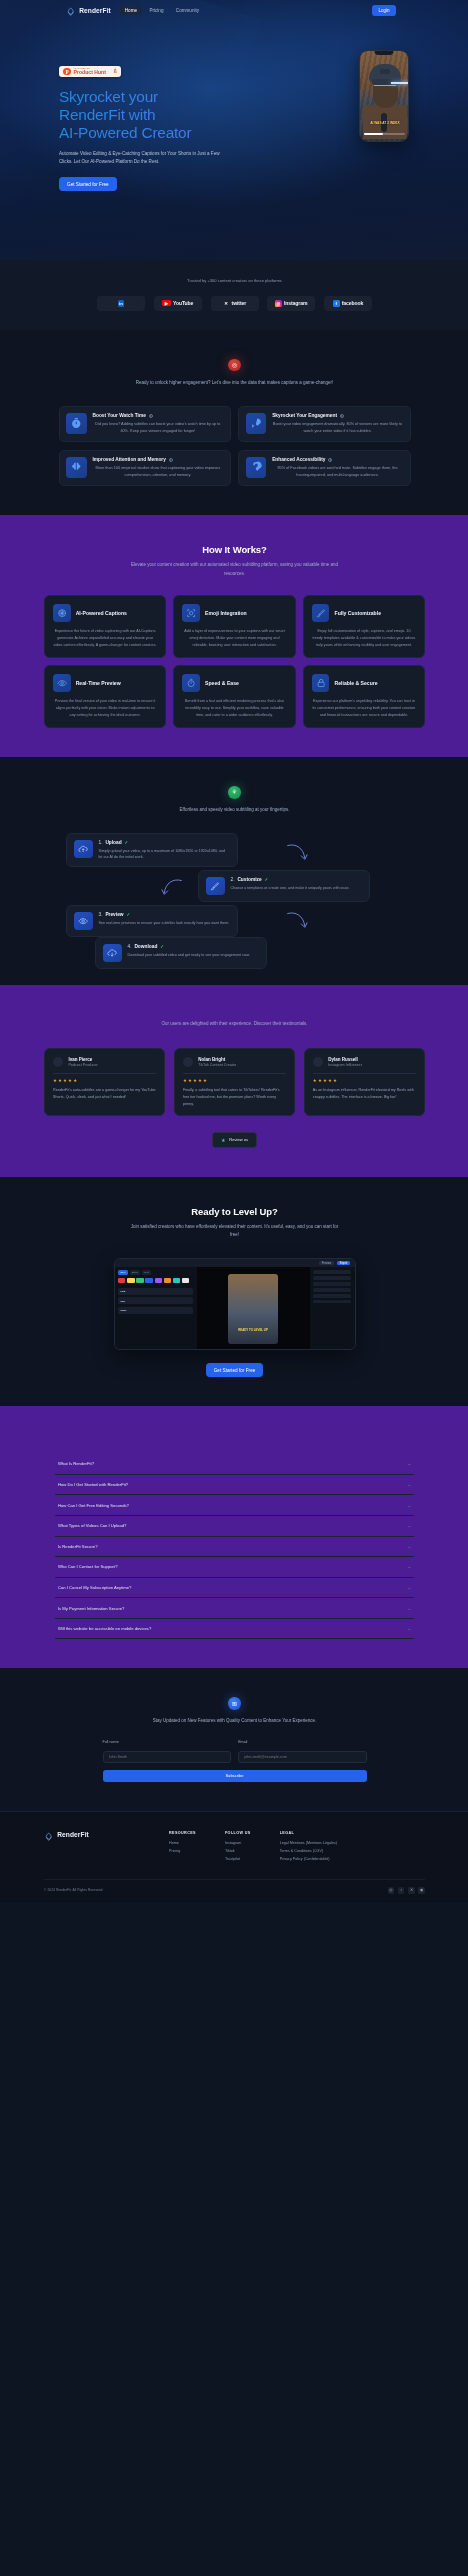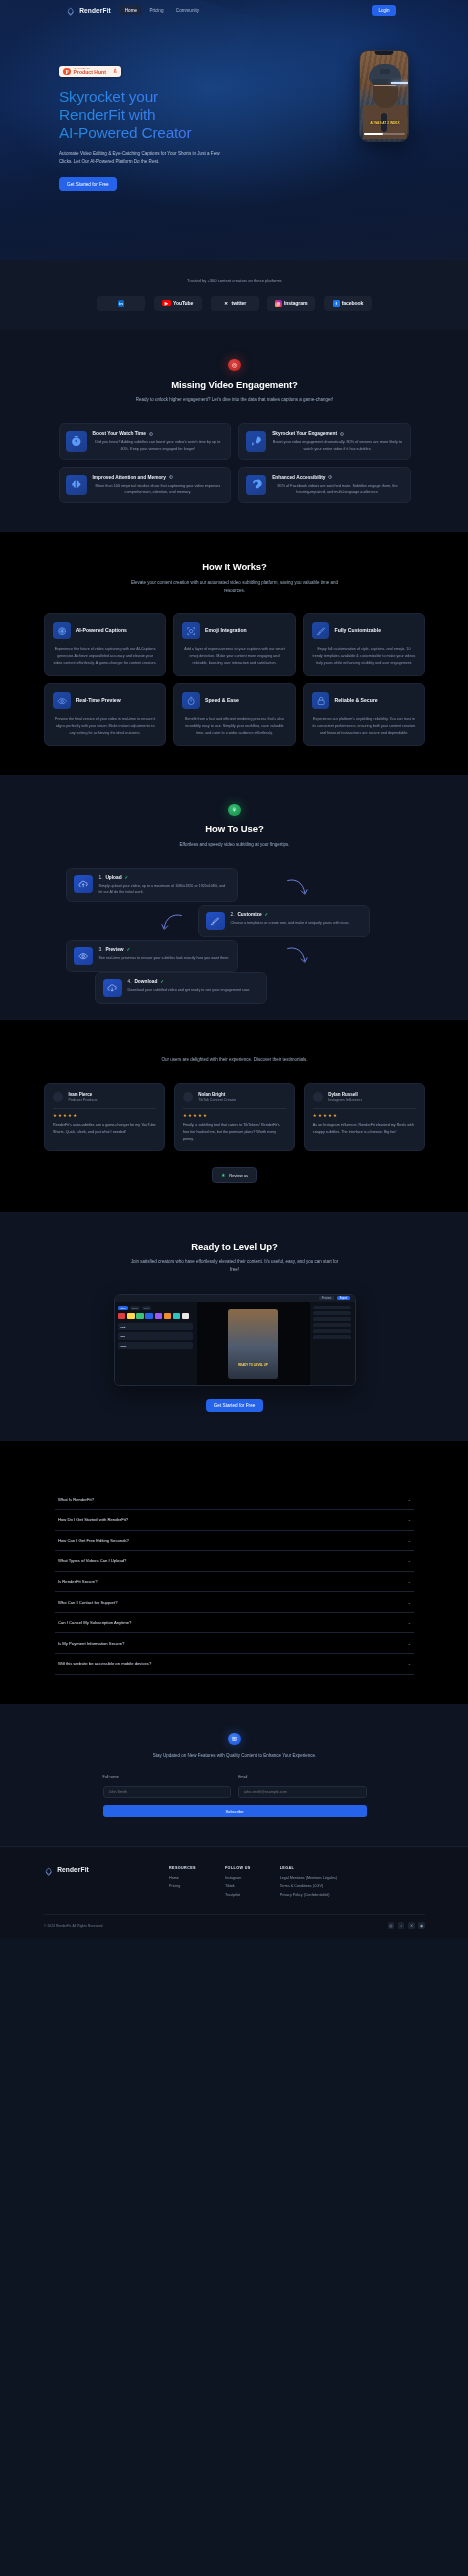--- a/index.html
+++ b/index.html
@@ -74,21 +74,21 @@
   .sq{width:6.6px;height:6.6px;border-radius:1.5px;display:flex;align-items:center;justify-content:center;
       font-size:4.4px;font-weight:700;color:#fff;}
   .sq.li{background:#0a66c2;}.sq.yt{background:#ff0000;border-radius:1.5px;width:8.8px;height:5.9px;}
   .sq.tw{background:transparent;color:#fff;}
   .sq.ig{background:linear-gradient(45deg,#f9ce34,#ee2a7b,#6228d7);}
   .sq.fb{background:#1877f2;}
 
   
   .sec{padding:29px 0;}
   .sec-dark{background:#0e1421;}
-  .sec-darker{background:#000000;}
+  .sec-darker{background:#4c1d95;}
   .center{text-align:center;}
   .pill-icon{width:12.5px;height:12.5px;border-radius:50%;margin:0 auto 7.3px;display:flex;align-items:center;
       justify-content:center;font-size:5.9px;color:#fff;}
   .pill-red{background:radial-gradient(circle at 40% 32%,#e0433f,#b41f1f);box-shadow:0 0 10.3px rgba(220,60,60,.5);}
   .pill-green{background:radial-gradient(circle at 40% 32%,#2fbf6d,#178a4b);box-shadow:0 0 10.3px rgba(40,190,110,.45);}
   .pill-blue{background:radial-gradient(circle at 40% 32%,#3b82f6,#1d4ed8);box-shadow:0 0 10.3px rgba(60,120,240,.45);}
   .h2{font-size:9.5px;font-weight:700;color:#fff;letter-spacing:-0.1px;}
   .lead{margin:6.6px auto 0;font-size:4.5px;line-height:1.8;color:#9fb0c6;max-width:212px;}
 
   
@@ -282,21 +282,20 @@
       </div>
       <div class="logo-chip">
         <span class="sq fb">f</span>
         <span class="lg-txt">facebook</span>
       </div>
     </div>
   </section>
 
   <section class="sec sec-dark center">
     <div class="pill-icon pill-red">◎</div>
-    <h2 class="h2">Missing Video Engagement?</h2>
     <p class="lead">Ready to unlock higher engagement? Let's dive into the data that makes captions a game-changer!</p>
     <div class="stat-grid">
       <div class="stat-card">
         <div class="stat-ico">
             <svg viewBox="0 0 24 24">
               <path d="M9 2h6v2H9zM12 5a8 8 0 100 16 8 8 0 000-16zm1 9h-2V9h2z"></path>
             </svg>
           </div>
         <div>
             <div class="stat-title">
@@ -425,21 +424,20 @@
             </div>
         <div class="feat-title">Reliable &amp; Secure</div>
           </div>
         <div class="feat-text">Experience our platform's unyielding reliability. You can trust in its consistent performance, ensuring both your content creation and financial transactions are secure and dependable.</div>
       </div>
     </div>
   </section>
 
   <section class="sec sec-dark center">
     <div class="pill-icon pill-green">⚘</div>
-    <h2 class="h2">How To Use?</h2>
     <p class="lead">Effortless and speedy video subtitling at your fingertips.</p>
 
     <div class="steps">
       <div class="step" style="left:0;top:0;">
         <div class="step-ico">
             <svg viewBox="0 0 24 24">
               <path d="M6 18a4 4 0 010-8 6 6 0 0111-2 4 4 0 011 8"></path>
               <path d="M12 19v-8M9 14l3-3 3 3"></path>
             </svg>
           </div>

